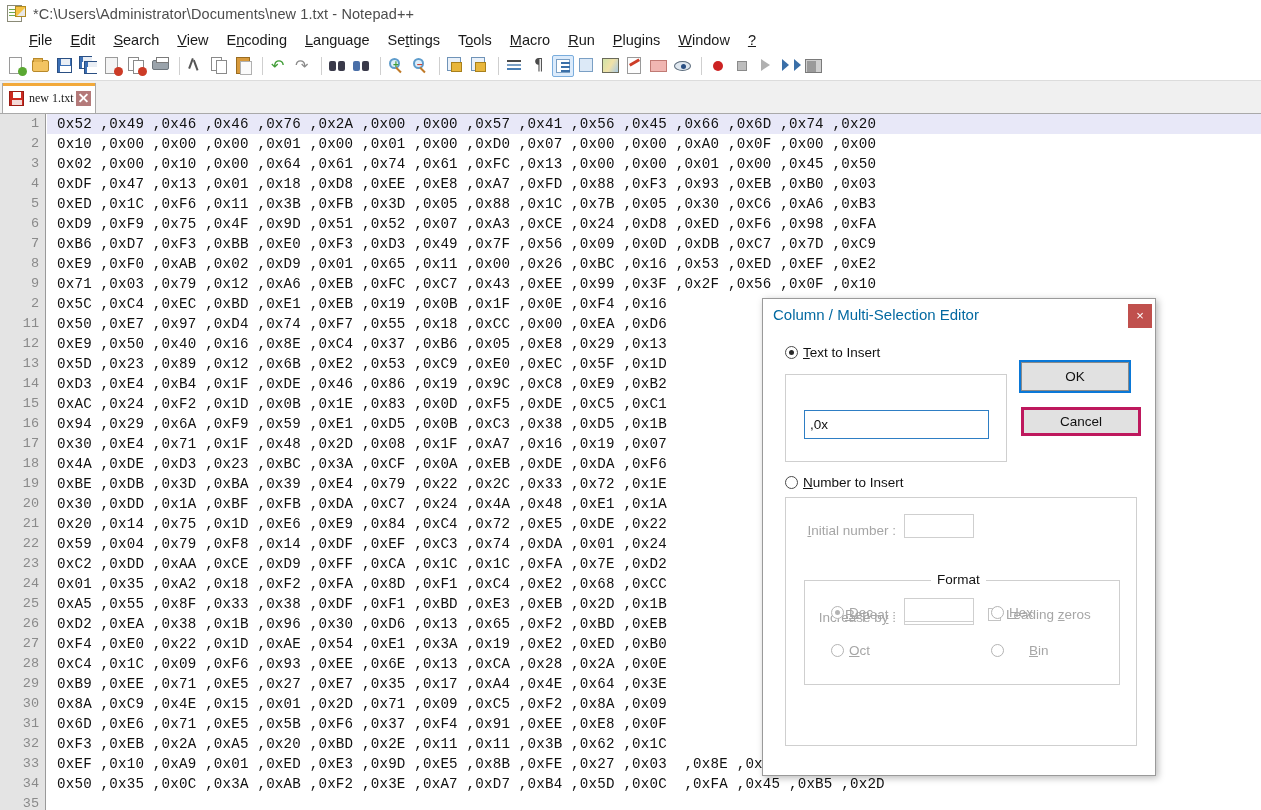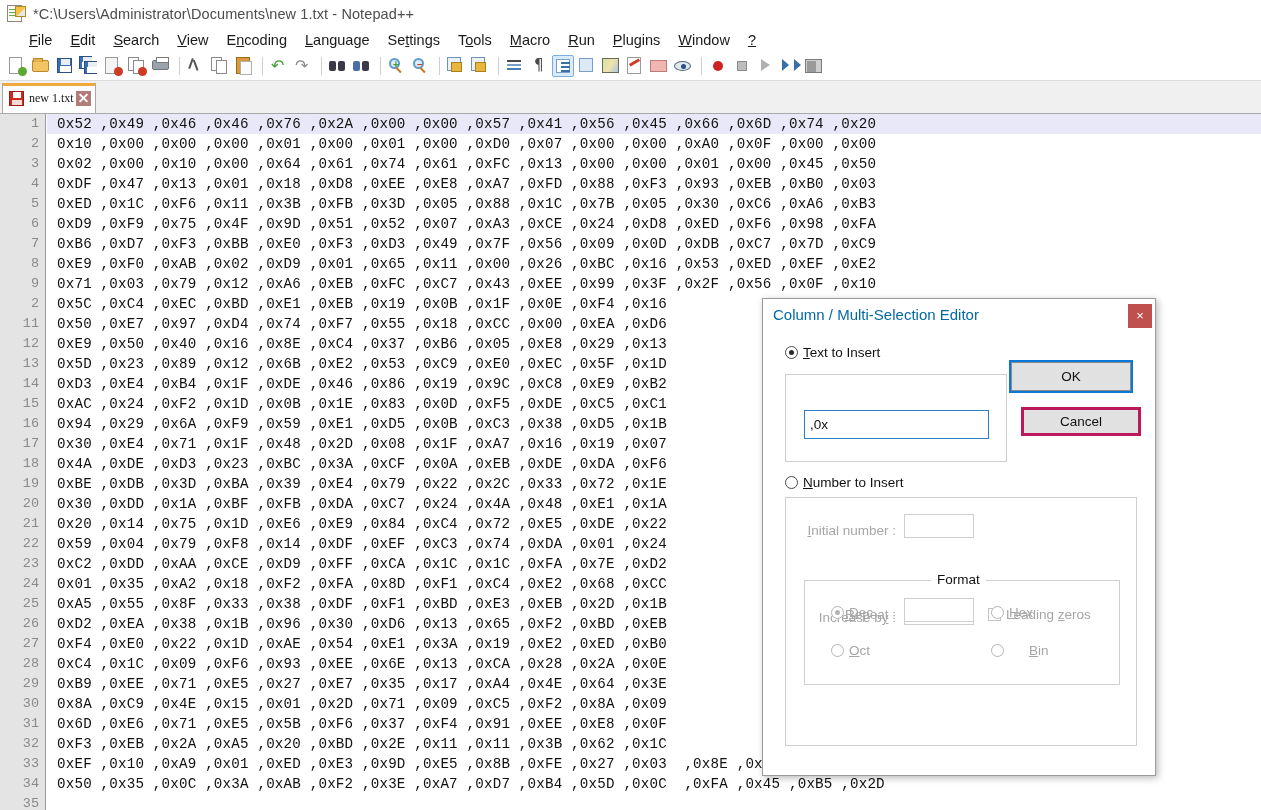--- a/index.html
+++ b/index.html
@@ -489,22 +489,22 @@
     padding: 0 6px;
     font-size: 13.5px;
     color: #111;
   }
   .fmt-opt {
     position: absolute;
     display: flex; align-items: center;
     font-size: 13.5px;
   }
   #btn-ok {
-    position: absolute; left: 248px; top: 63px;
-    width: 120px; height: 29px;
+    position: absolute; left: 258px; top: 63px;
+    width: 108px; height: 29px;
     background: #e1e1e1;
     border: 1px solid #8a8a8a;
     outline: 2px solid #0a78d7;
     outline-offset: 0px;
     font-size: 13.5px;
     color: #111;
     display: flex; align-items: center; justify-content: center;
     cursor: pointer;
   }
   #btn-cancel {

